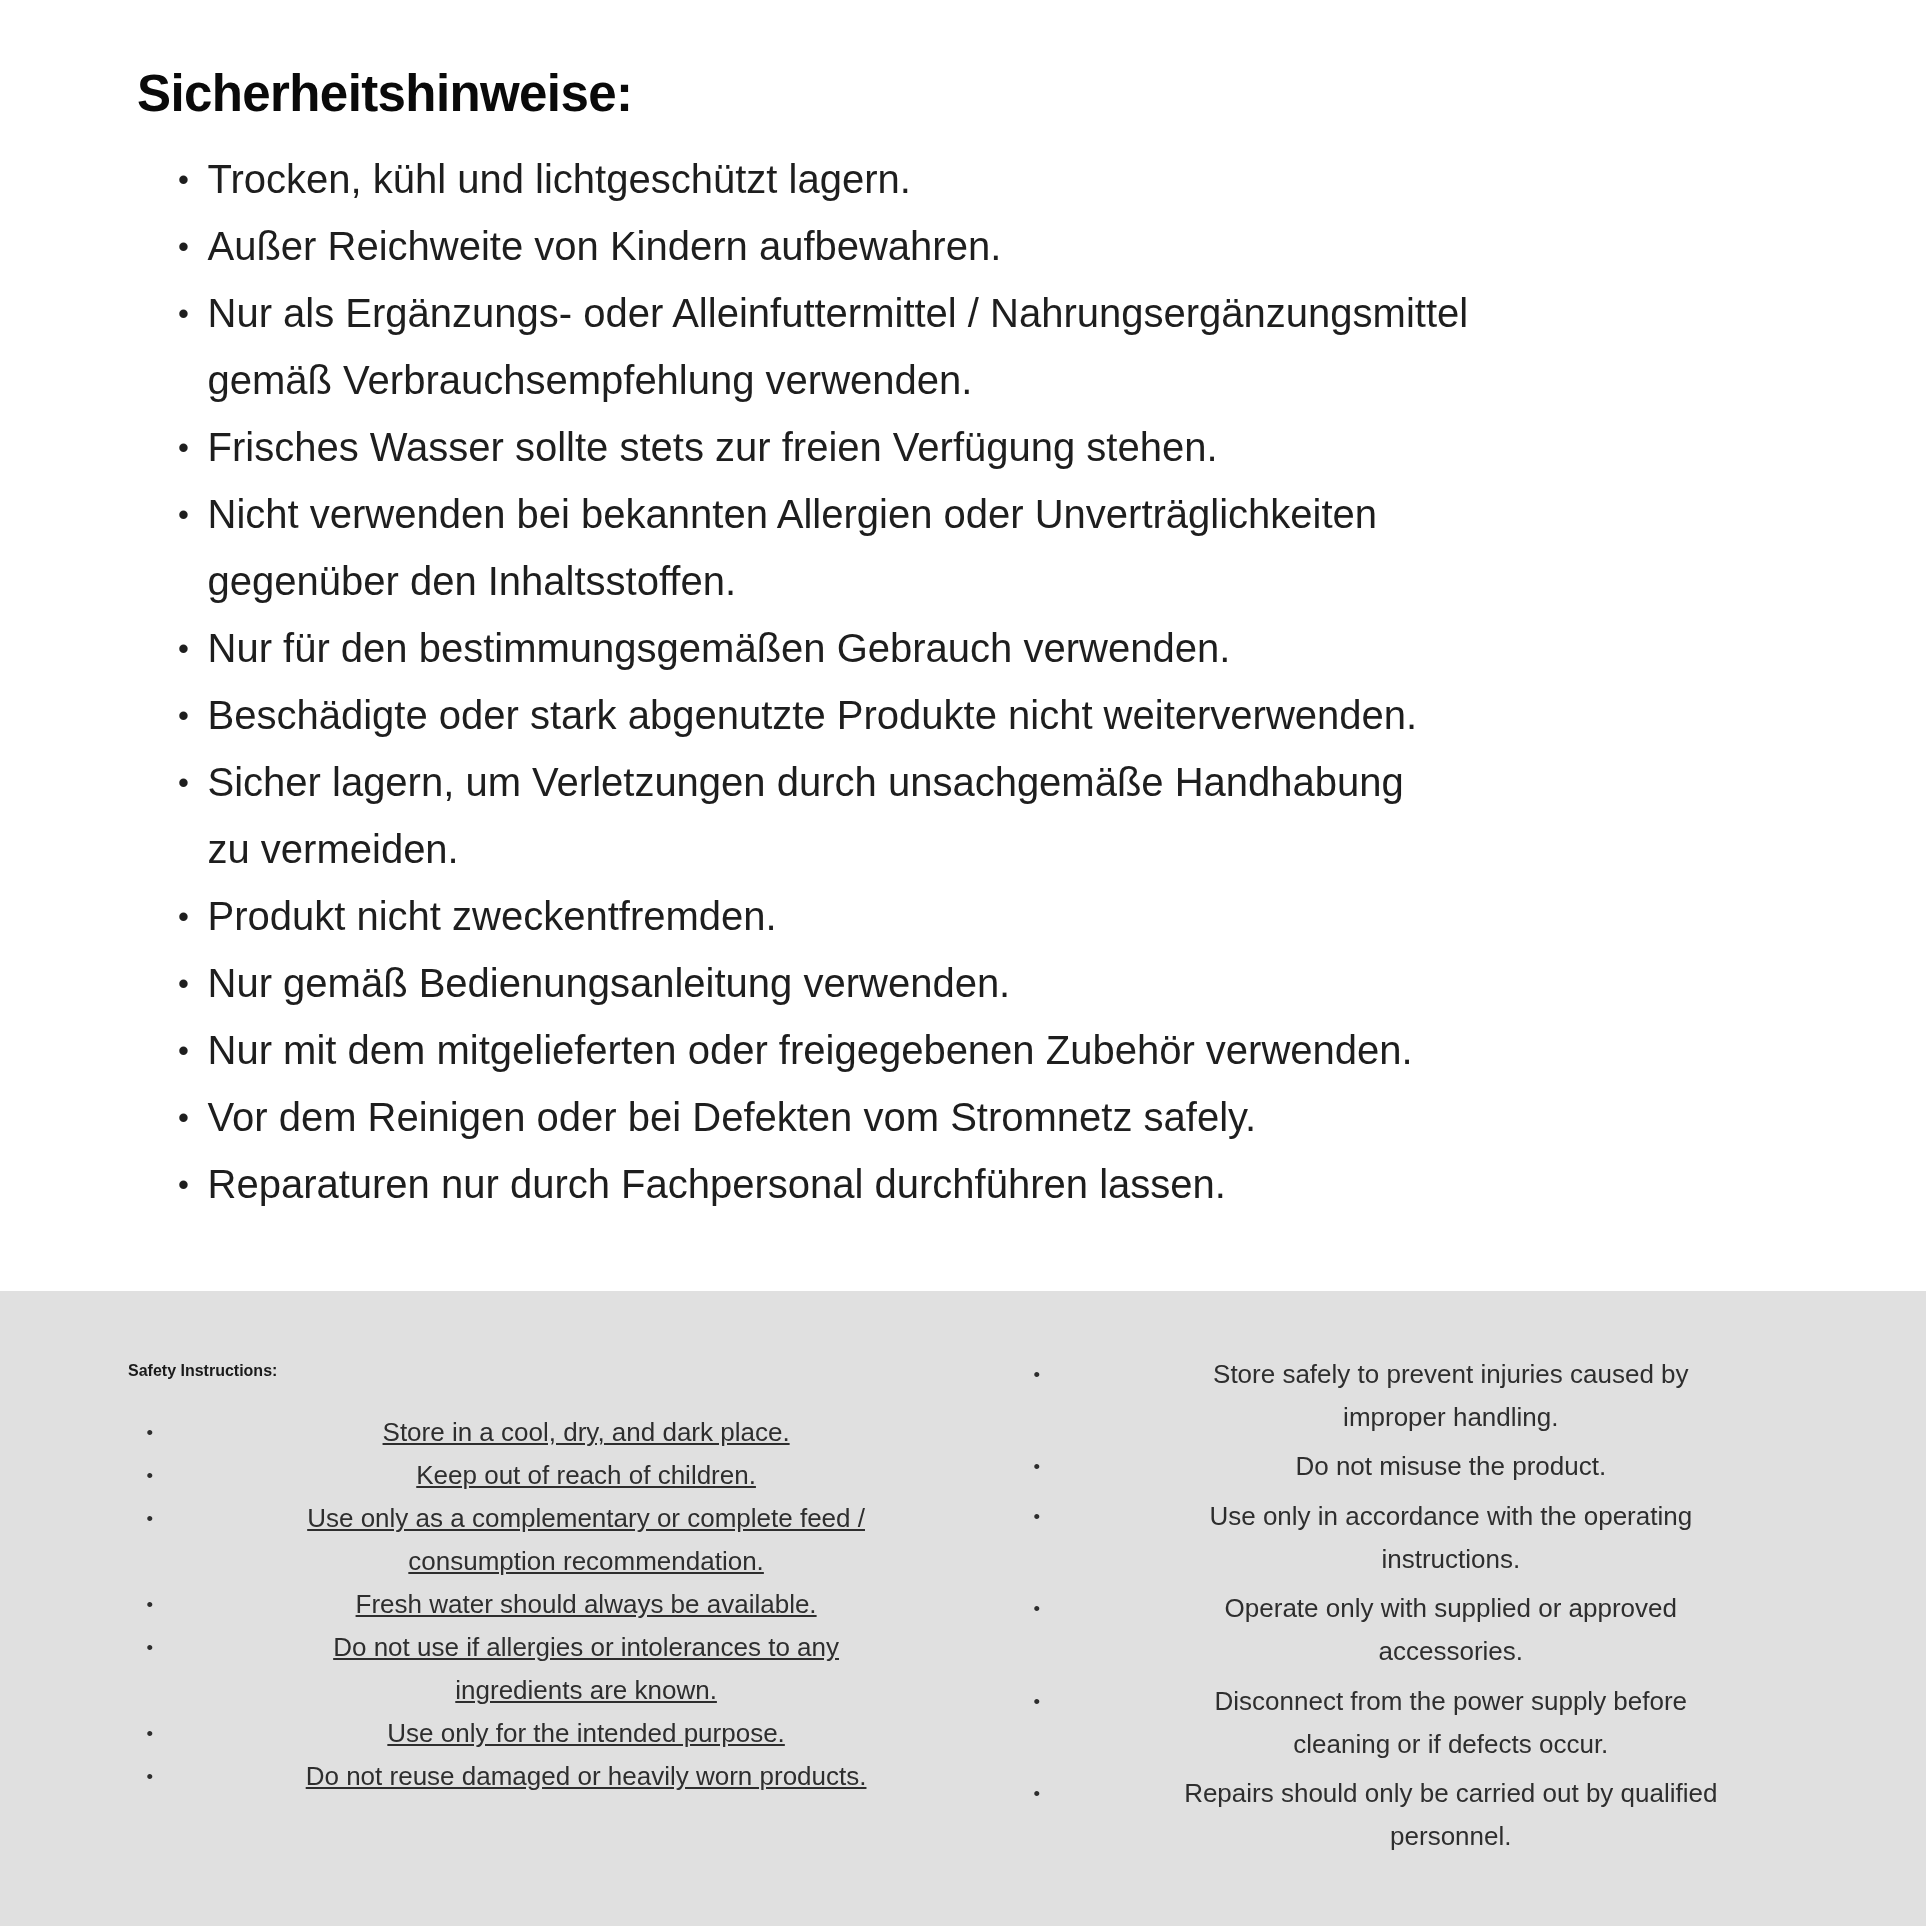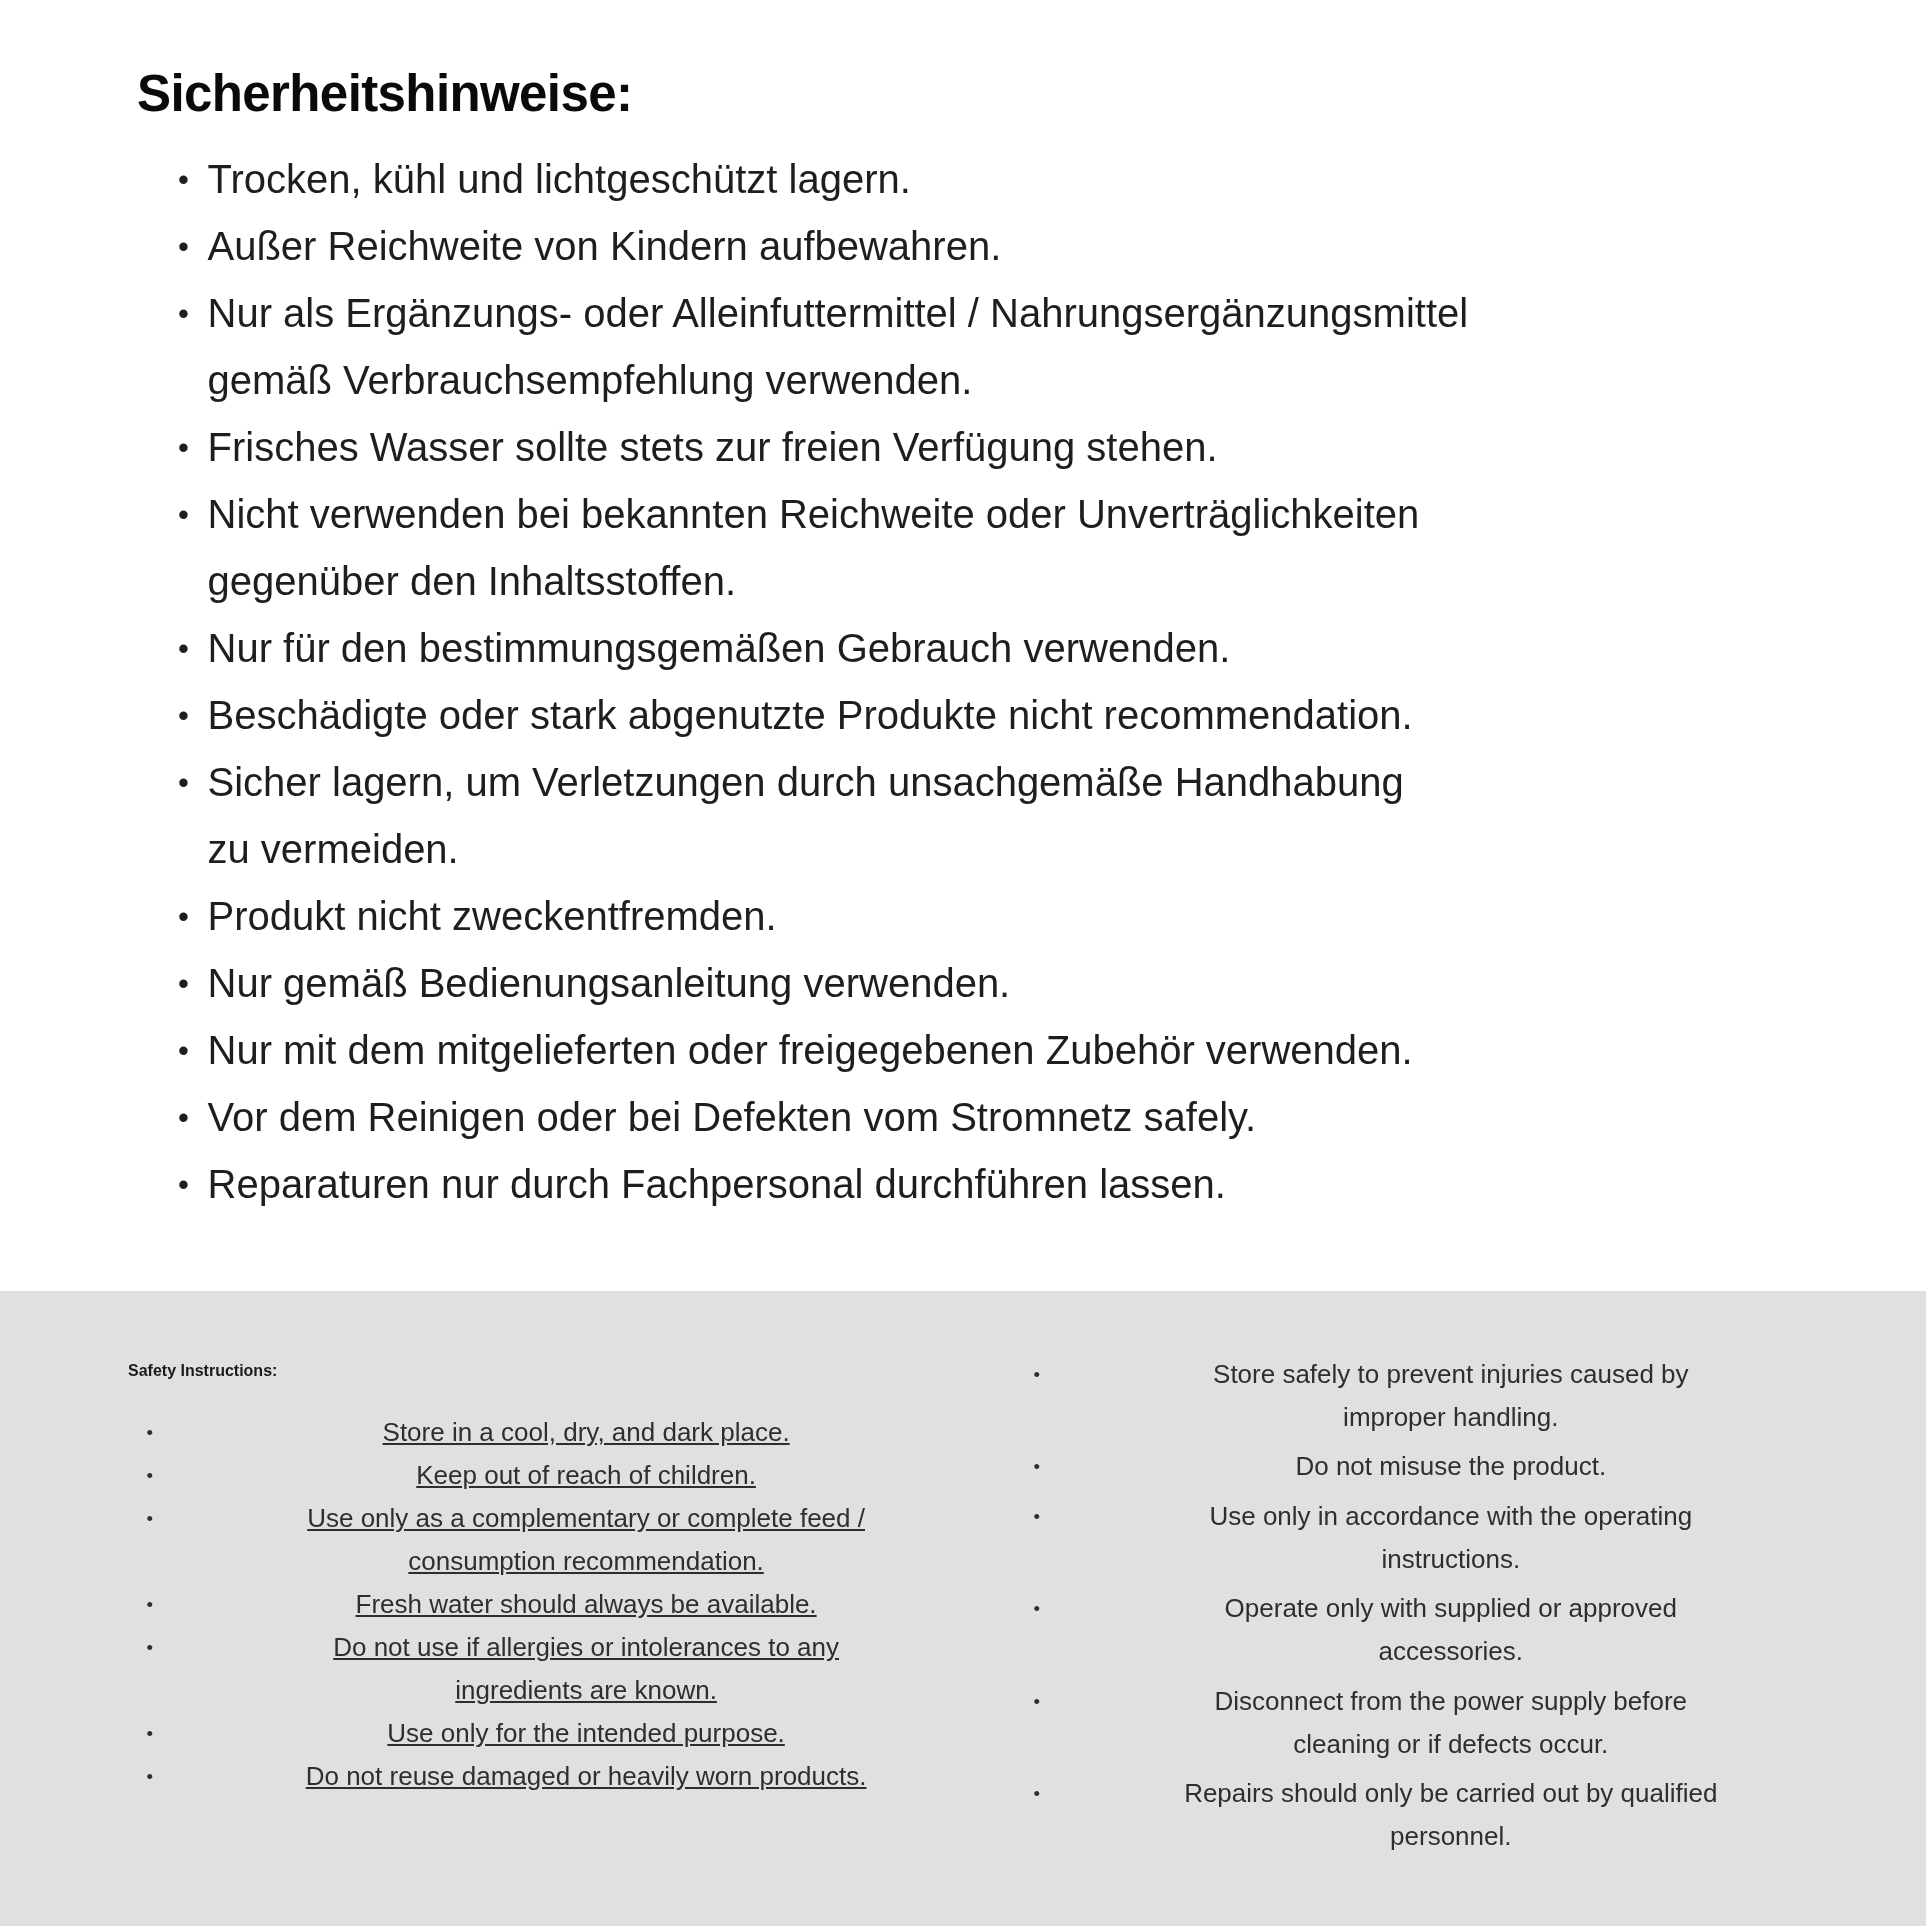--- a/index.html
+++ b/index.html
@@ -128,28 +128,28 @@
           <div>Außer Reichweite von Kindern aufbewahren.</div>
         </li>
         <li>
           <div>Nur als Ergänzungs- oder Alleinfuttermittel / Nahrungsergänzungsmittel</div>
           <div>gemäß Verbrauchsempfehlung verwenden.</div>
         </li>
         <li>
           <div>Frisches Wasser sollte stets zur freien Verfügung stehen.</div>
         </li>
         <li>
-          <div>Nicht verwenden bei bekannten Reichweite oder Unverträglichkeiten</div>
+          <div>Nicht verwenden bei bekannten Allergien oder Unverträglichkeiten</div>
           <div>gegenüber den Inhaltsstoffen.</div>
         </li>
         <li>
           <div>Nur für den bestimmungsgemäßen Gebrauch verwenden.</div>
         </li>
         <li>
-          <div>Beschädigte oder stark abgenutzte Produkte nicht recommendation.</div>
+          <div>Beschädigte oder stark abgenutzte Produkte nicht weiterverwenden.</div>
         </li>
         <li>
           <div>Sicher lagern, um Verletzungen durch unsachgemäße Handhabung</div>
           <div>zu vermeiden.</div>
         </li>
         <li>
           <div>Produkt nicht zweckentfremden.</div>
         </li>
         <li>
           <div>Nur gemäß Bedienungsanleitung verwenden.</div>

